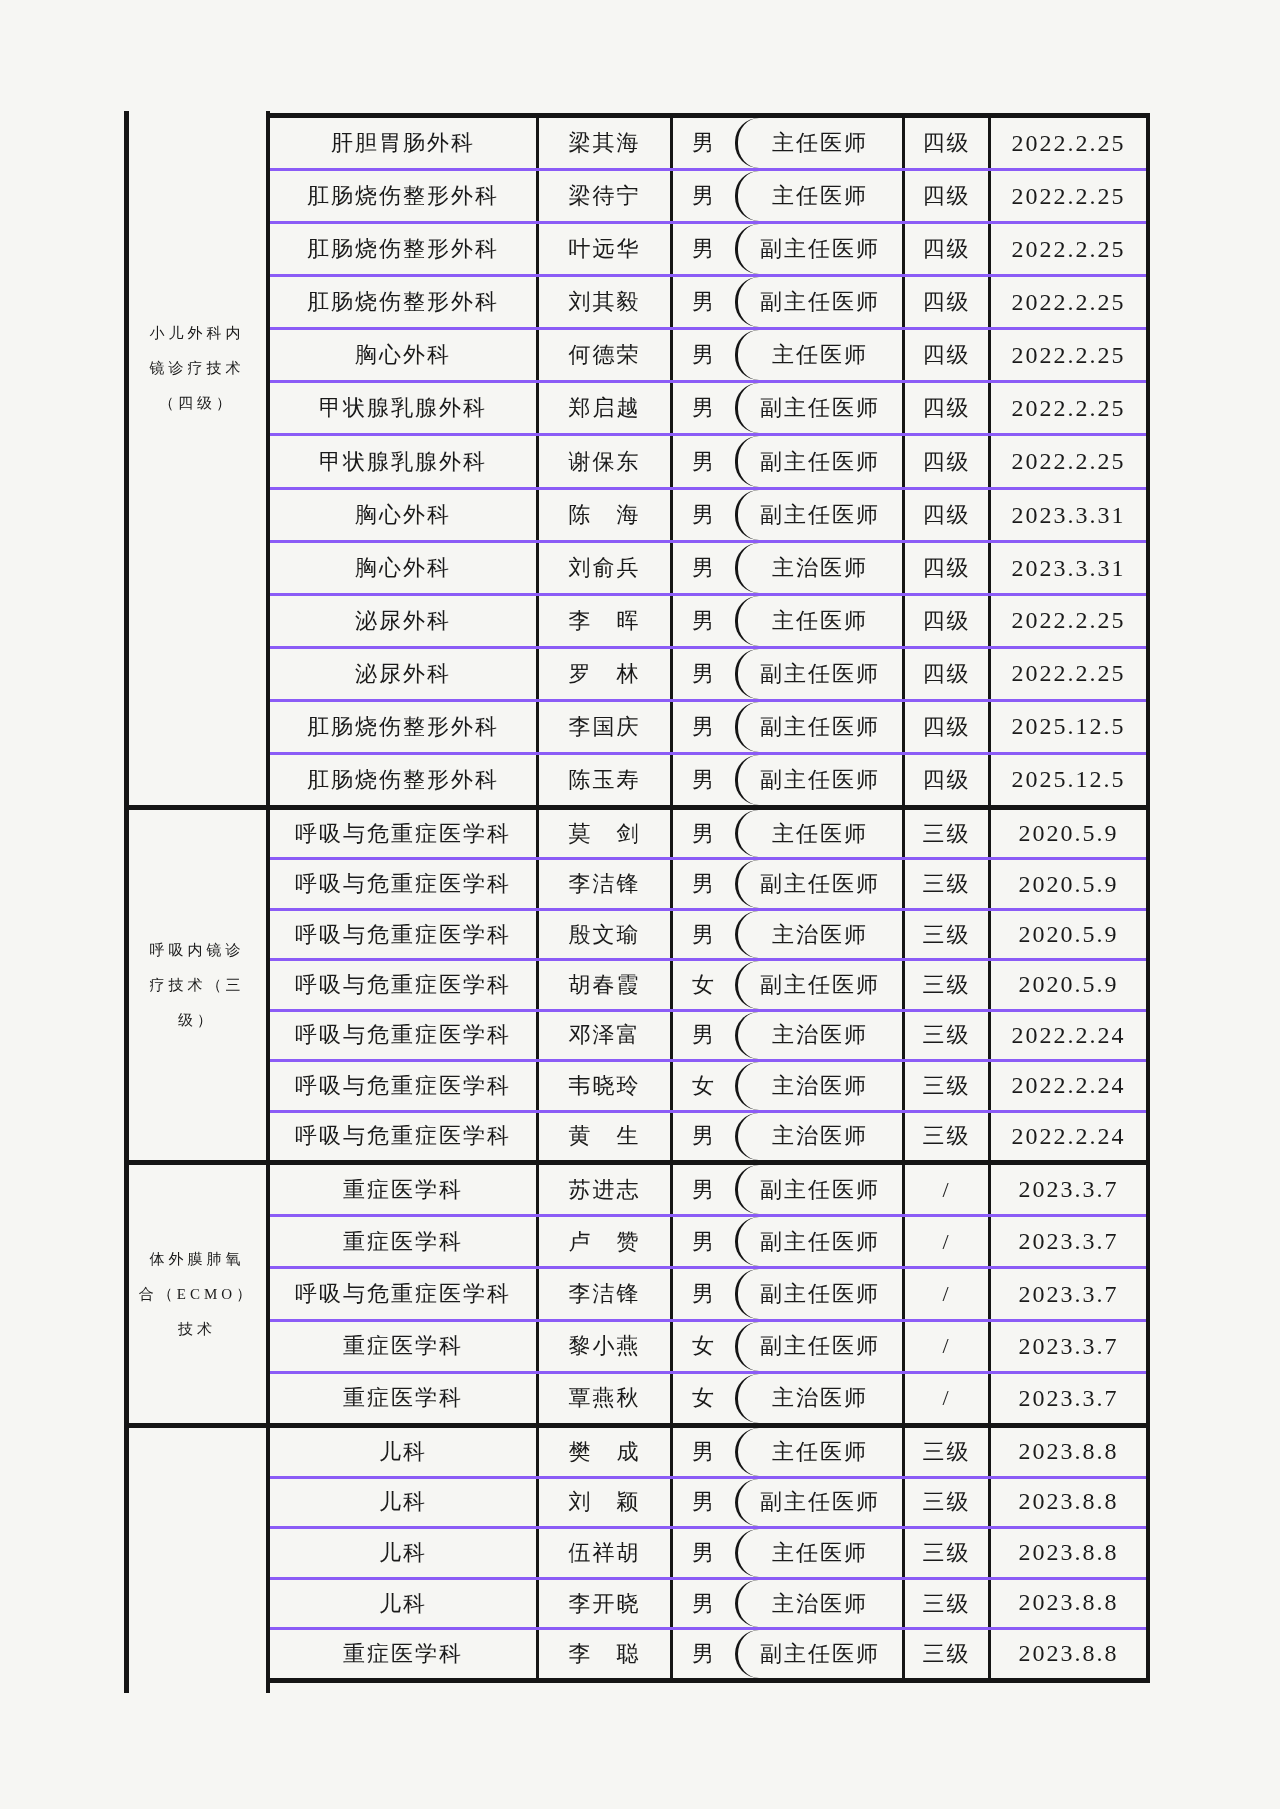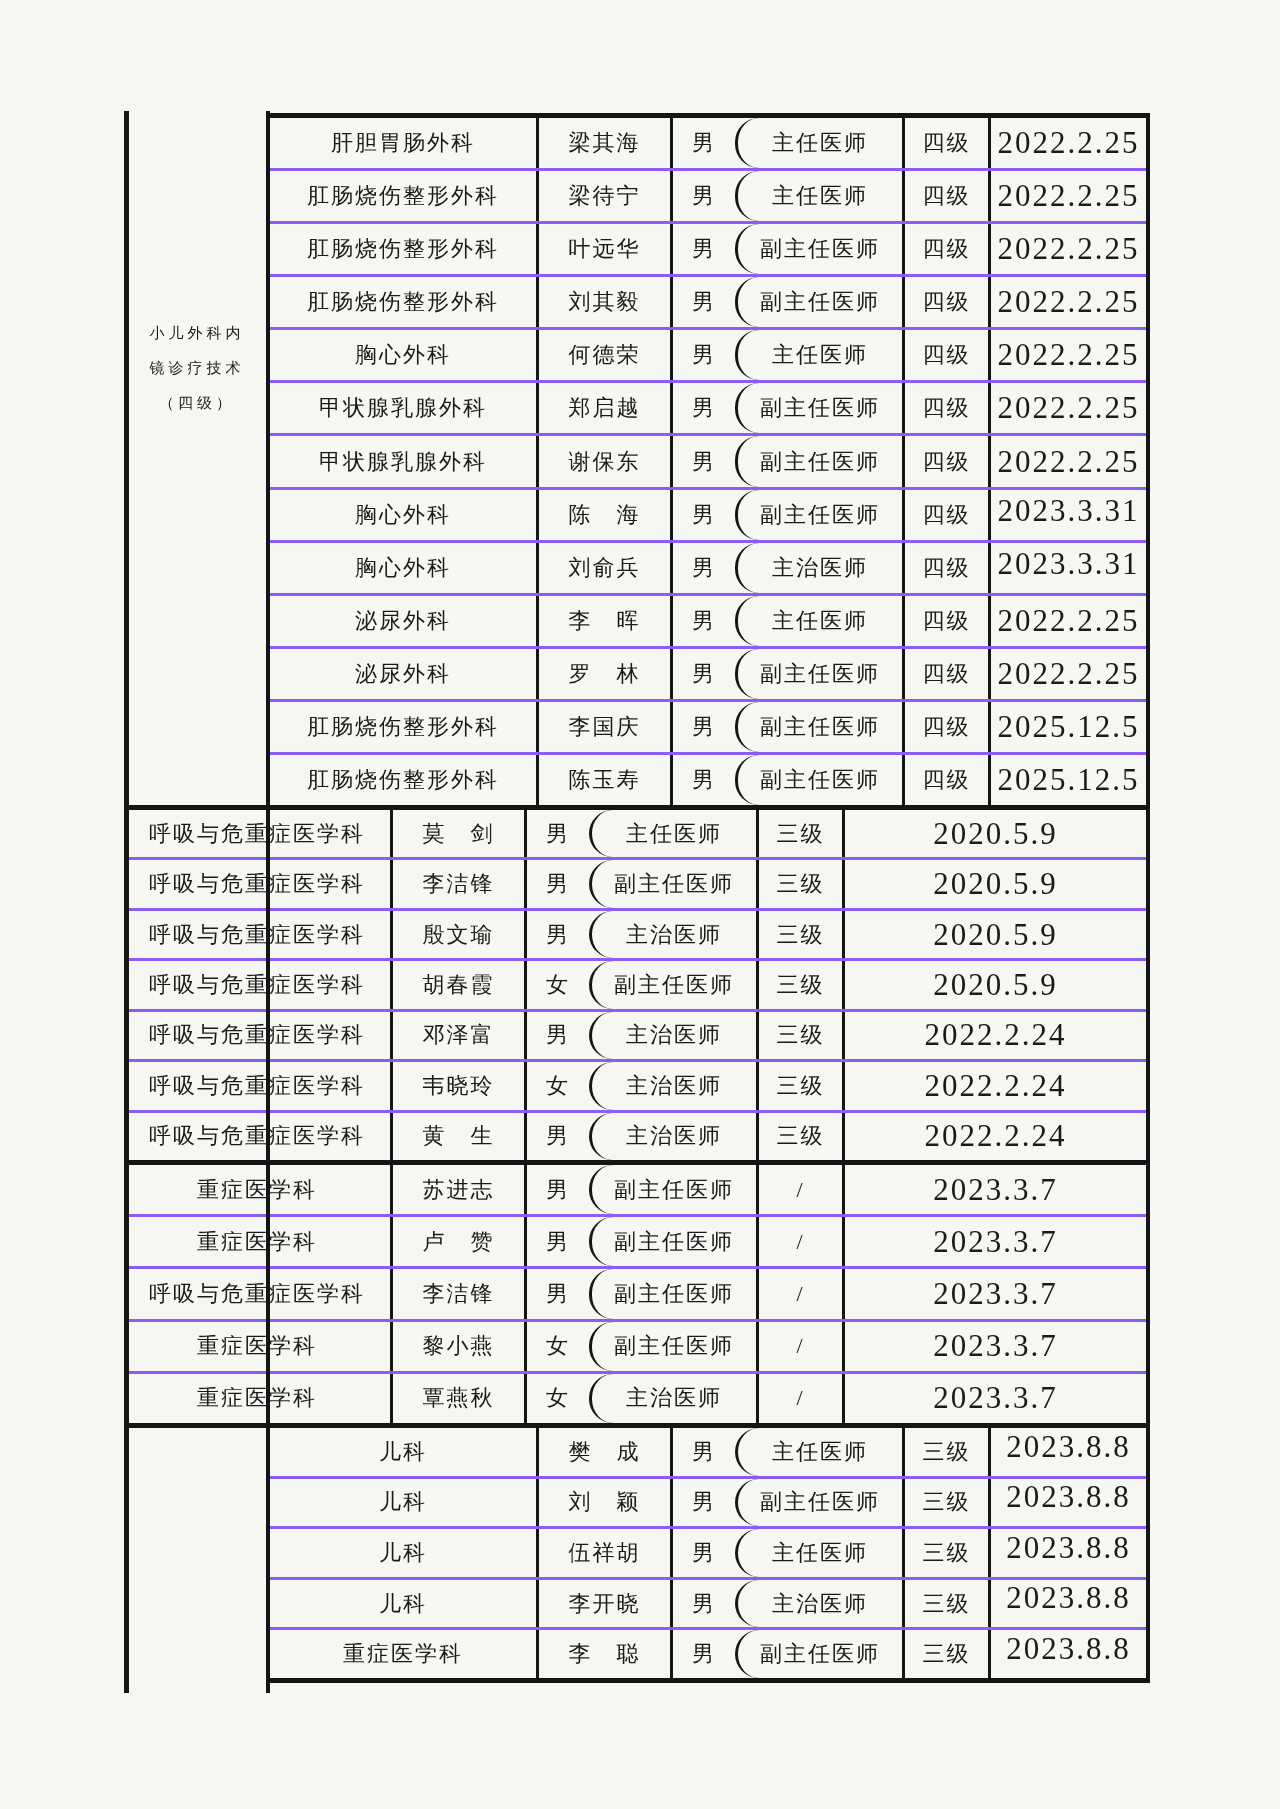--- a/index.html
+++ b/index.html
@@ -77,21 +77,21 @@
     font-size: 22px;
     letter-spacing: 2px;
     text-align: center;
   }
   .c-dept   { width: 266px; border-radius: 17px; }
   .c-name   { width: 134px; border-left: 3px solid #151515; }
   .c-gender { width: 65px;  border-left: 3px solid #151515; }
   .c-title  { width: 167px; border-left: 3px solid #151515; border-radius: 24px; }
   .c-level  { width: 86px;  border-left: 3px solid #151515; }
   .c-date   { flex: 1;      border-left: 3px solid #151515;
-              font-size: 31px; letter-spacing: 2px; }
+              font-size: 24px; letter-spacing: 2px; }
   .c-date.low { align-items: flex-end; padding-bottom: 11px; }
 </style>
 </head>
 <body>
 
 <div class="page">
   <div class="tbl">
     <div class="vline vl-outer"></div>
     <div class="vline vl-cat"></div>
     <div class="sections">
@@ -202,20 +202,25 @@
     <div class="cell c-dept">肛肠烧伤整形外科</div>
     <div class="cell c-name">陈玉寿</div>
     <div class="cell c-gender">男</div>
     <div class="cell c-title">副主任医师</div>
     <div class="cell c-level">四级</div>
     <div class="cell c-date">2025.12.5</div>
   </div>
           </div>
   </div>
         <div class="section sec-1">
+    <div class="cat-cell">
+      <div class="cat-label">呼吸内镜诊
+疗技术（三
+级）</div>
+    </div>
     <div class="rows">
             <div class="row">
     <div class="cell c-dept">呼吸与危重症医学科</div>
     <div class="cell c-name">莫　剑</div>
     <div class="cell c-gender">男</div>
     <div class="cell c-title">主任医师</div>
     <div class="cell c-level">三级</div>
     <div class="cell c-date">2020.5.9</div>
   </div>
             <div class="row">
@@ -262,20 +267,25 @@
     <div class="cell c-dept">呼吸与危重症医学科</div>
     <div class="cell c-name">黄　生</div>
     <div class="cell c-gender">男</div>
     <div class="cell c-title">主治医师</div>
     <div class="cell c-level">三级</div>
     <div class="cell c-date">2022.2.24</div>
   </div>
           </div>
   </div>
         <div class="section sec-2">
+    <div class="cat-cell">
+      <div class="cat-label">体外膜肺氧
+合（ECMO）
+技术</div>
+    </div>
     <div class="rows">
             <div class="row">
     <div class="cell c-dept">重症医学科</div>
     <div class="cell c-name">苏进志</div>
     <div class="cell c-gender">男</div>
     <div class="cell c-title">副主任医师</div>
     <div class="cell c-level">/</div>
     <div class="cell c-date">2023.3.7</div>
   </div>
             <div class="row">

